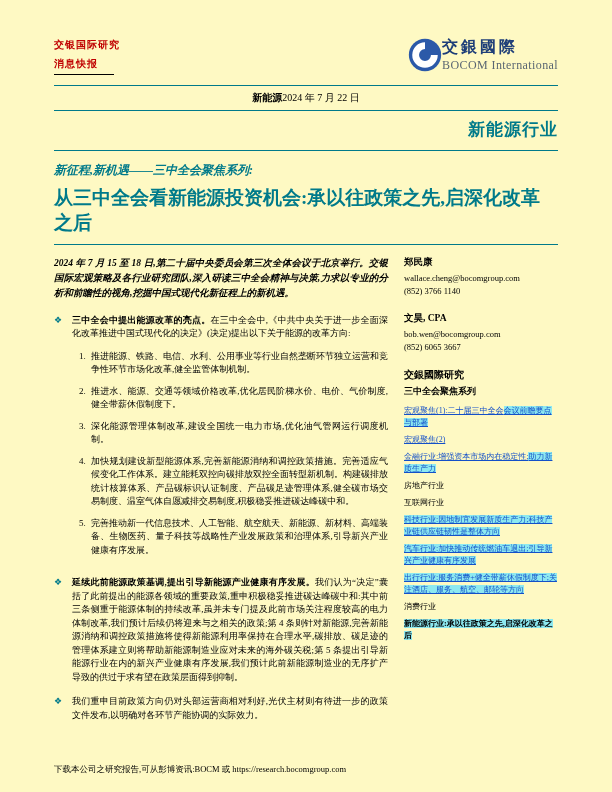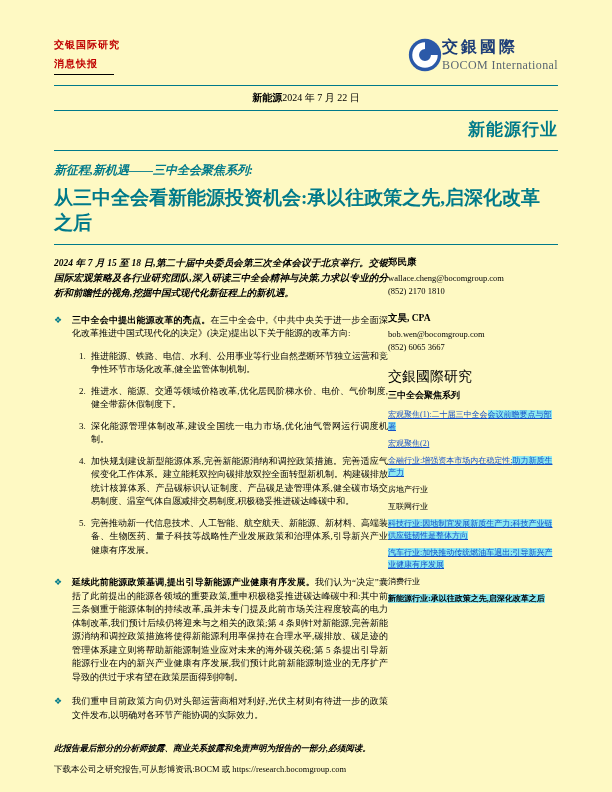--- a/index.html
+++ b/index.html
@@ -20,34 +20,34 @@
   .logo-mark{ width:34px; height:34px; display:block; }
   .logo-cn{ color:var(--navy); font-weight:bold; font-size:16px; letter-spacing:3px; line-height:1.1; }
   .logo-en{ color:#5A6672; font-size:12px; letter-spacing:0.4px; margin-top:2px; }
   .rule{ border-top:1.5px solid var(--teal); }
   .rule.thin{ border-top-width:1px; }
   .meta-row{ display:flex; justify-content:center; align-items:flex-end; font-size:10px; padding:5px 0; }
   .sector{ font-weight:bold; }
   .industry{ color:var(--teal); font-size:17px; font-weight:bold; letter-spacing:1px; padding:7px 0 9px;text-align:right; }
   .series-line{ color:var(--teal); font-weight:bold; font-style:italic; font-size:12px; margin-top:11px; }
   .headline{ color:var(--teal); font-weight:bold; font-size:19px; margin:7px 0 9px; line-height:1.3; }
-  .body-grid{ display:flex; gap:0; margin-top:11px; }
+  .body-grid{ display:flex; gap:16px; margin-top:11px; }
   .main-col{ width:334px; flex:0 0 auto; }
   .side-col{ flex:1; min-width:0; }
   .lede{ font-weight:bold; font-style:italic; font-size:9.5px; line-height:1.55; text-align:justify; margin-bottom:13px; }
   .section{ display:flex; gap:6px; font-size:9px; line-height:1.5; text-align:justify; margin-bottom:11px; }
   .diamond{ color:var(--teal); font-size:9px; line-height:1.5; flex:0 0 12px; }
   .lead{ font-weight:bold; }
   .section ol{ margin:9px 0 0 16px; }
   .section li{ margin-bottom:8px; padding-left:3px; }
   .analyst{ font-size:8.5px; margin-bottom:16px; }
   .a-name{ font-size:9.5px; font-weight:bold; margin-bottom:4px; }
   .a-email{ margin-bottom:3px; word-break:break-all; }
   .a-email:empty, .a-phone:empty{ display:none; }
-  .sb-org{ font-weight:normal; font-size:14px; }
+  .sb-org{ font-weight:bold; font-size:10px; }
   .sb-series{ font-weight:bold; font-size:9px; margin:3px 0 7px; }
   .report-item{ font-size:8px; line-height:1.5; margin-bottom:5px; }
   .report-item .link{ color:var(--link); text-decoration:underline; cursor:pointer; }
   .report-item .bold{ font-weight:bold; }
   .report-item .hl{ background:var(--hl); }
   .page-footer{ position:absolute; left:54px; right:54px; bottom:16px; font-size:8.5px; line-height:1.4; }
   .disclosure{ font-weight:bold; font-style:italic; margin-bottom:9px; }
 </style>
 </head>
 <body>
@@ -127,21 +127,21 @@
         </div>
       </div>
     </main>
 
     <aside class="side-col">
       <div>
 
           <div class="analyst">
             <div class="a-name">郑民康</div>
             <div class="a-email">wallace.cheng@bocomgroup.com</div>
-            <div class="a-phone">(852) 2170 1810</div>
+            <div class="a-phone">(852) 3766 1140</div>
           </div>
 
           <div class="analyst">
             <div class="a-name">文昊, CPA</div>
             <div class="a-email">bob.wen@bocomgroup.com</div>
             <div class="a-phone">(852) 6065 3667</div>
           </div>
         </div>
 
       <div class="sb-org">交銀國際研究</div>
@@ -156,27 +156,27 @@
           <div class="report-item"><span class="link">金融行业:增强资本市场内在稳定性;</span><span class="link hl">助力新质生产力</span></div>
 
           <div class="report-item"><span class="plain">房地产行业</span></div>
 
           <div class="report-item"><span class="plain">互联网行业</span></div>
 
           <div class="report-item"><span class="link hl">科技行业:因地制宜发展新质生产力;科技产业链供应链韧性是整体方向</span></div>
 
           <div class="report-item"><span class="link hl">汽车行业:加快推动传统燃油车退出;引导新兴产业健康有序发展</span></div>
 
+          <div class="report-item"><span class="link hl">出行行业:服务消费+健全带薪休假制度下;关注酒店、服务、航空、邮轮等方向</span></div>
 
           <div class="report-item"><span class="plain">消费行业</span></div>
 
           <div class="report-item"><span class="bold hl">新能源行业:承以往政策之先,启深化改革之后</span></div>
         </div>
     </aside>
 
   </div>
 
   <footer class="page-footer">
-    <p class="disclosure">此报告最后部分的分析师披露、商业关系披露和免责声明为报告的一部分,必须阅读。</p>
     <p class="download"><span>下载本公司之研究报告,可从彭博资讯:BOCM 或 </span><span class="url">https://research.bocomgroup.com</span></p>
   </footer>
 
 </div>
 
 </body></html>

